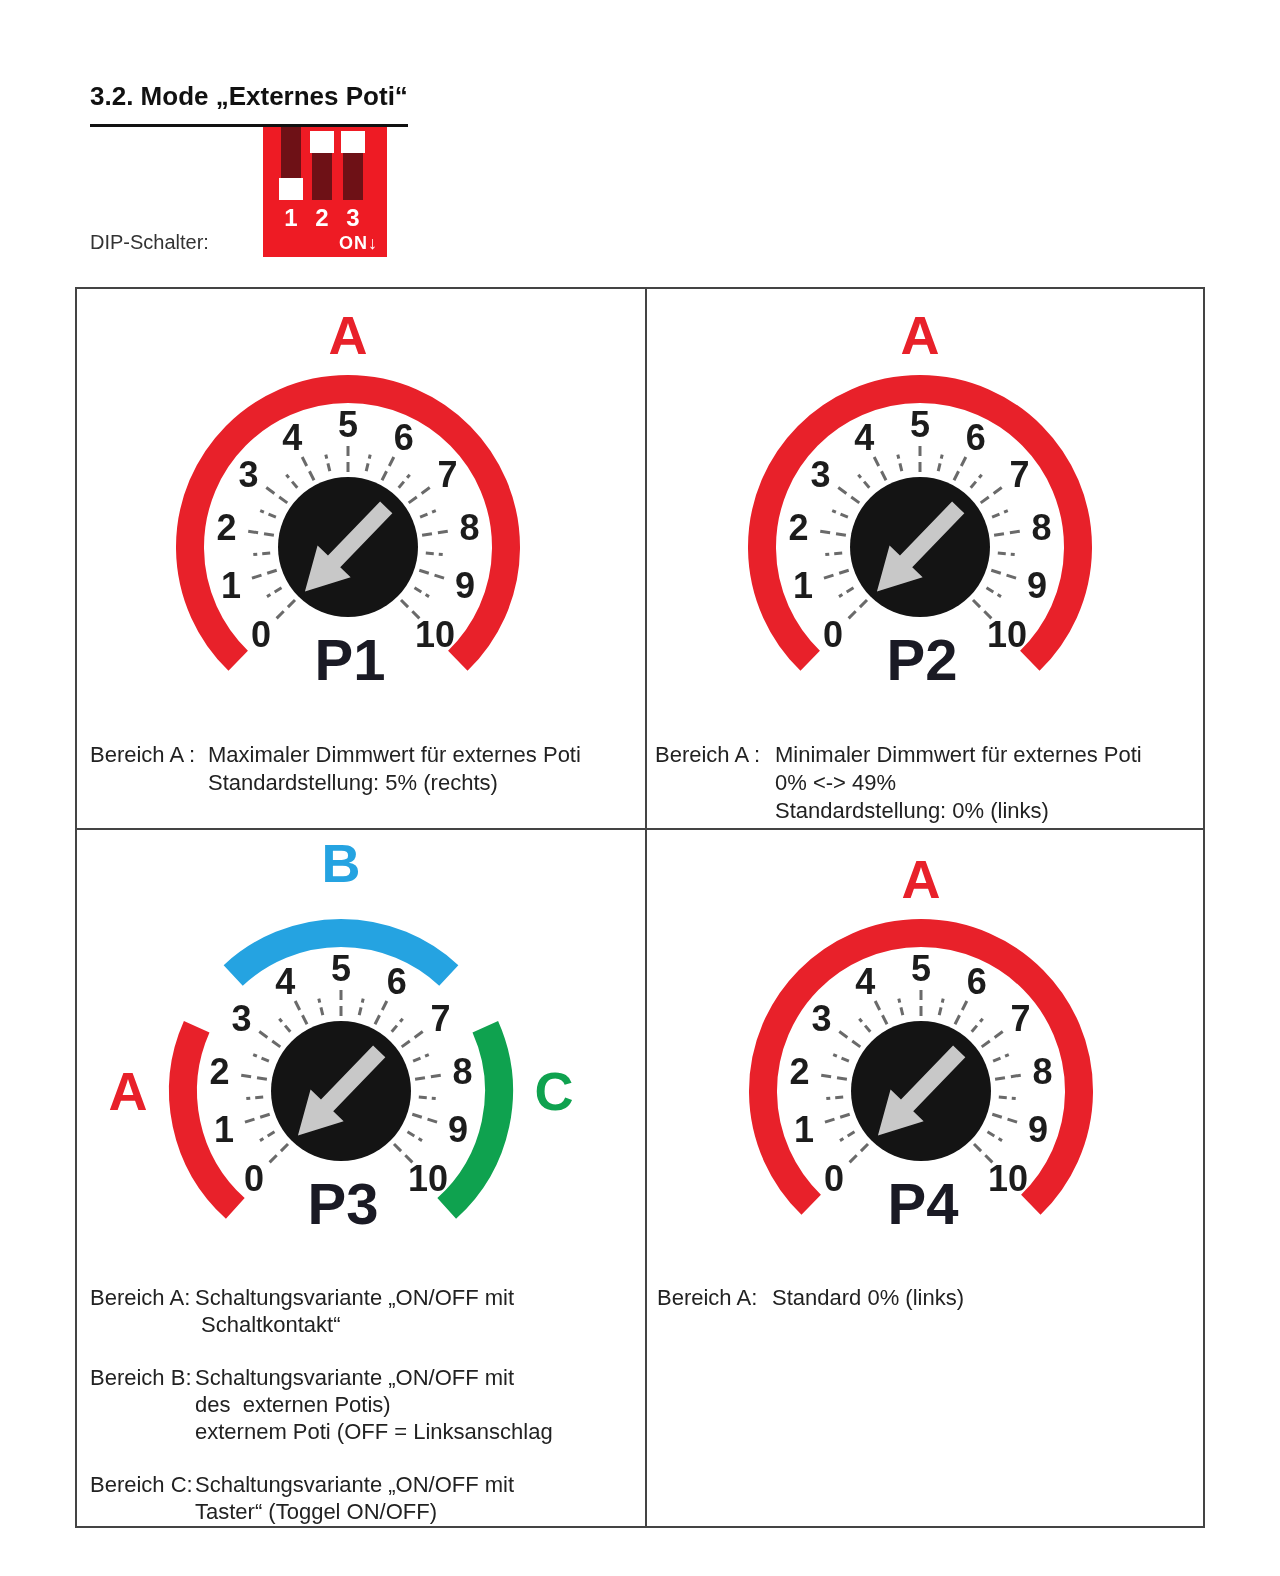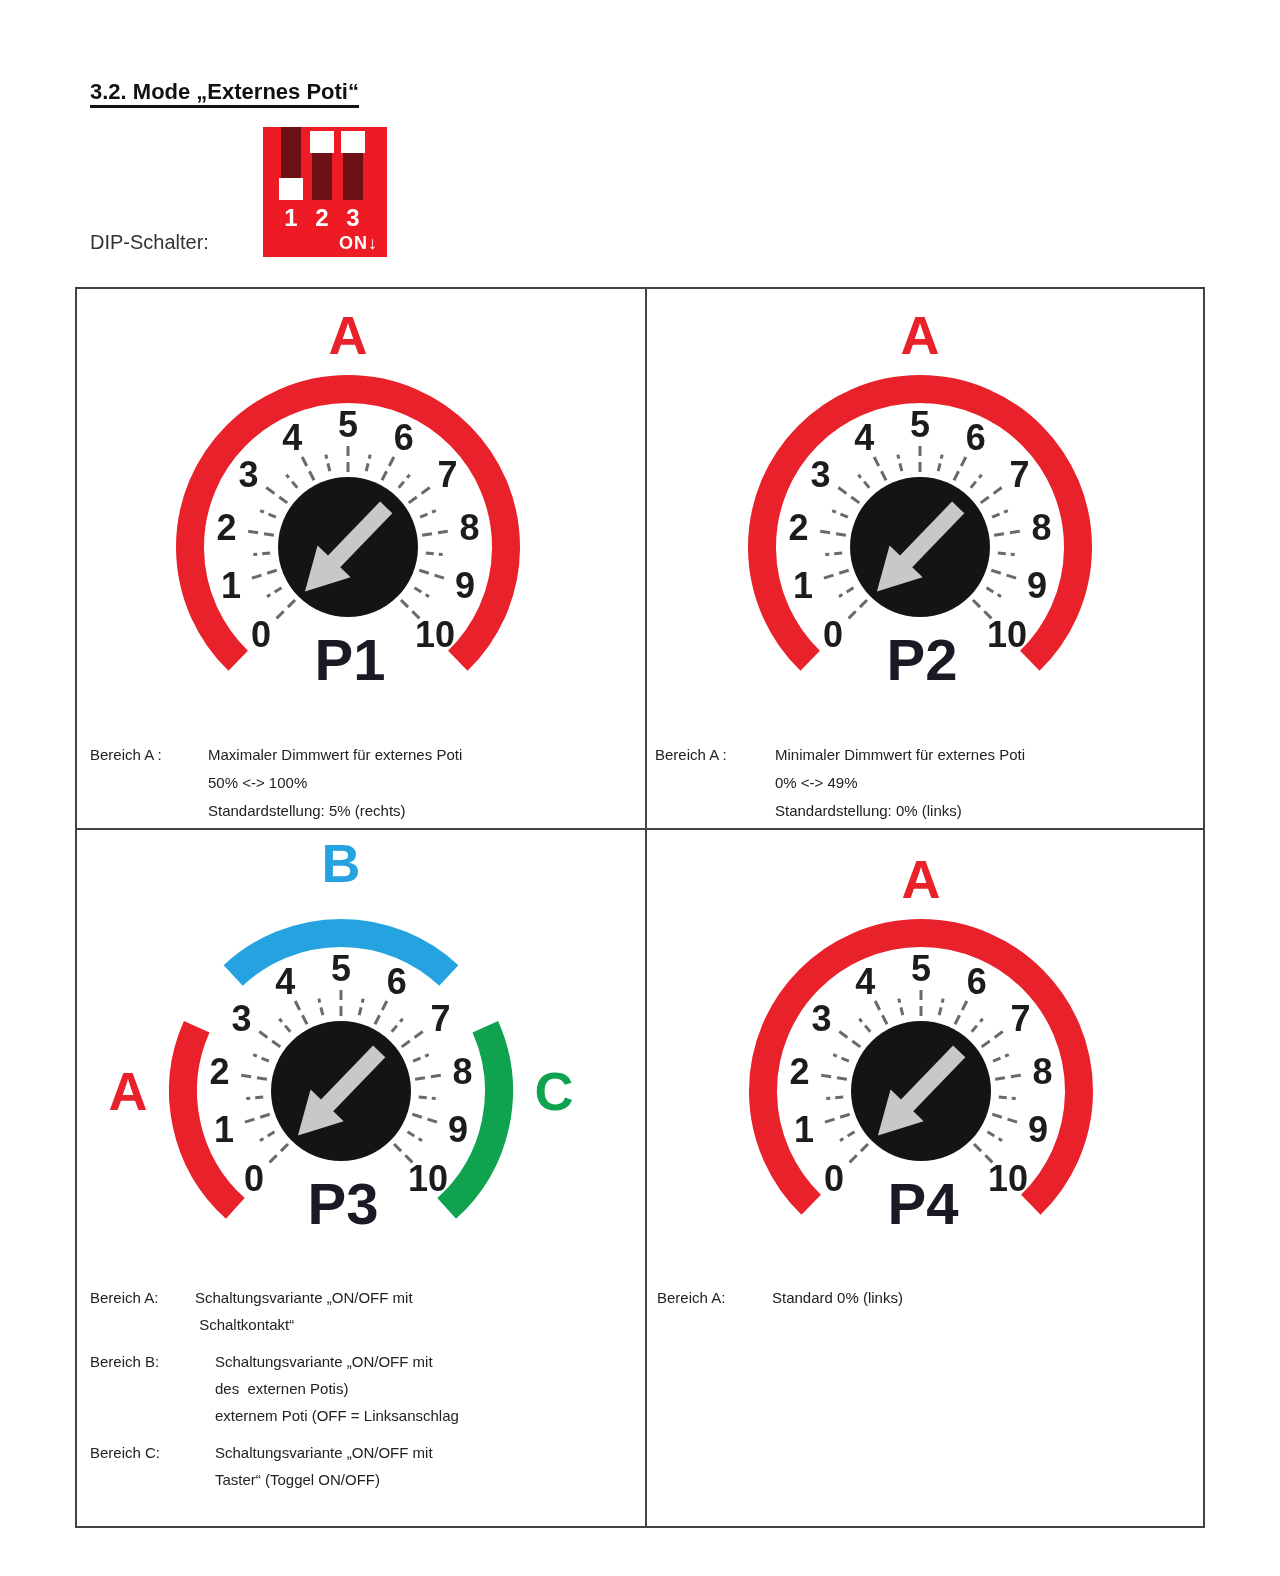--- a/index.html
+++ b/index.html
@@ -2,22 +2,22 @@
 <html><head>
 <meta charset="utf-8">
 <style>
   html,body{margin:0;padding:0;background:#ffffff;}
   body{width:1280px;height:1576px;position:relative;overflow:hidden;
        font-family:"Liberation Sans",sans-serif;color:#262626;}
 
   .abs{position:absolute;}
 
   
-  #title{left:90px;top:64px;font-size:22px;font-weight:bold;color:#111;
-         border-bottom:3px solid #111;padding-bottom:0;display:inline-block;}
+  #title{left:90px;top:64px;font-size:26px;font-weight:bold;color:#111;
+         border-bottom:3px solid #111;padding-bottom:12px;display:inline-block;}
 
   
   #dip-label{left:90px;top:231px;font-size:20px;color:#333;}
   #dip-body{left:263px;top:127px;width:124px;height:130px;}
   .dip-switch{position:absolute;width:20px;height:75px;top:0;}
   .dip-channel{position:absolute;left:0;width:20px;}
   .dip-slider{position:absolute;left:-2px;width:24px;height:22px;}
   .dip-numbers{position:absolute;top:77px;left:0;width:124px;height:26px;}
   .dip-num{position:absolute;width:24px;text-align:center;font-size:24px;font-weight:bold;color:#fff;}
   #dip-on{position:absolute;right:9px;bottom:3px;font-size:18px;font-weight:bold;color:#fff;letter-spacing:1px;}
@@ -29,25 +29,25 @@
 
   
   .dial-num{font-family:"Liberation Sans",sans-serif;font-size:36px;font-weight:bold;
             fill:#1c1c1c;text-anchor:middle;dominant-baseline:central;}
   .dial-letter{font-family:"Liberation Sans",sans-serif;font-size:54px;font-weight:bold;
             text-anchor:middle;dominant-baseline:central;}
   .dial-plabel{font-family:"Liberation Sans",sans-serif;font-size:58px;font-weight:bold;
             fill:#1a1a24;text-anchor:middle;dominant-baseline:central;}
 
   
-  .desc{font-size:15px;color:#222;}
+  .desc{font-size:22px;color:#222;}
   .desc-r1{line-height:28px;}
   .desc-r2{line-height:27px;}
   .para{display:flex;align-items:flex-start;}
-  .para + .para{margin-top:10px;gap:20px;}
+  .para + .para{margin-top:26px;}
   .para-label{flex:0 0 auto;white-space:pre;}
   .para-lines{flex:1 1 auto;}
   .para-line{white-space:pre;}
   #desc-p1 .para-label{width:118px;}
   #desc-p2 .para-label{width:120px;}
   #desc-p3 .para-label{width:105px;}
   #desc-p4 .para-label{width:115px;}
 </style>
 </head>
 <body>
@@ -241,21 +241,20 @@
       <circle cx="0" cy="0" r="70" fill="#141414"></circle>
       <path d="M -8.5 55 L -8.5 -20 L -23 -20 L 0 -62 L 23 -20 L 8.5 -20 L 8.5 55 Z" fill="#c8c8c8" transform="rotate(-136)"></path>
       <text x="2" y="112" class="dial-plabel" fill="#1a1a24">P4</text>
     </svg></div>
 
 <div class="abs desc desc-r1" id="desc-p1" style="left:90px;top:741px;width:548px">
   <div class="para">
     <div class="para-label">Bereich A : </div>
     <div class="para-lines">
       <div class="para-line">Maximaler Dimmwert für externes Poti</div>
-      <div class="para-line">50% &lt;-&gt; 100%</div>
       <div class="para-line">Standardstellung: 5% (rechts)</div>
     </div>
   </div>
 </div>
 
 <div class="abs desc desc-r1" id="desc-p2" style="left:655px;top:741px;width:545px">
   <div class="para">
     <div class="para-label">Bereich A : </div>
     <div class="para-lines">
       <div class="para-line">Minimaler Dimmwert für externes Poti</div>

